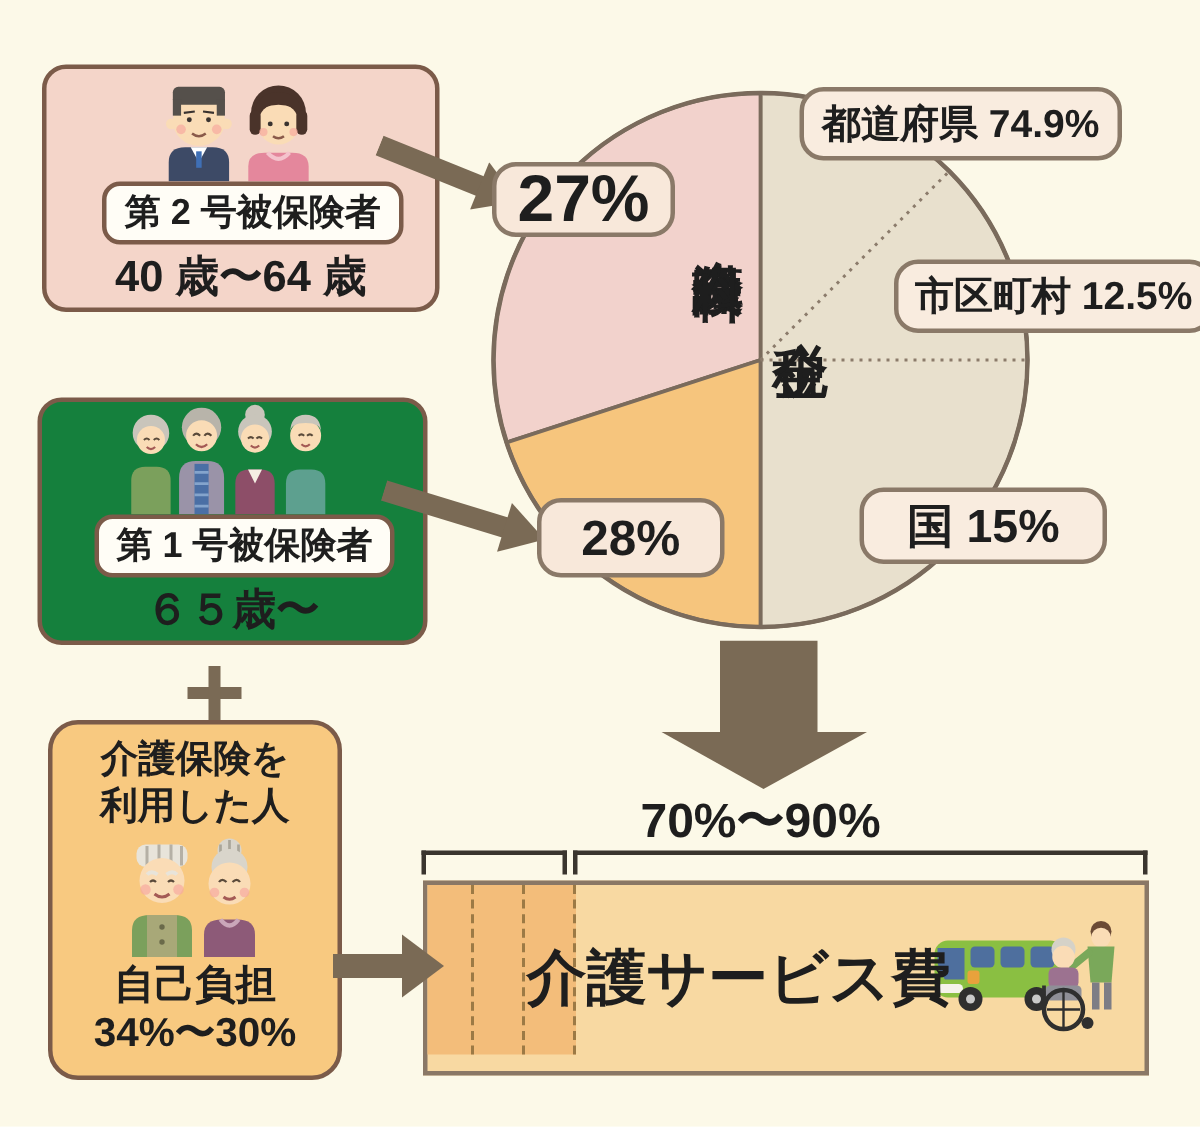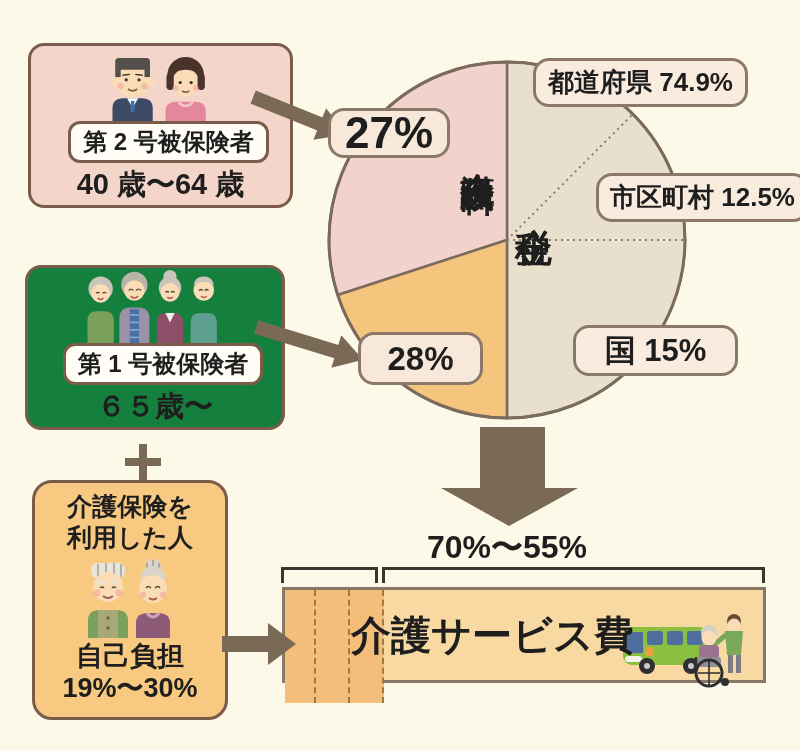--- a/index.html
+++ b/index.html
@@ -45,21 +45,21 @@
   #plus-icon .v{position:absolute;left:14px;top:0;width:8px;height:36px;background:#7a6a55;}
 
   
   #coverage-label{position:absolute;left:392px;top:526px;width:230px;text-align:center;
                   font-size:32px;font-weight:bold;z-index:2;}
   .bracket{position:absolute;top:567px;height:16px;box-sizing:border-box;
            border-top:3px solid #3a352e;border-left:3px solid #3a352e;border-right:3px solid #3a352e;}
   #bracket-left{left:281px;width:97px;}
   #bracket-right{left:382px;width:383px;}
 
-  #service-bar{position:absolute;left:282px;top:587px;width:484px;height:96px;box-sizing:border-box;
+  #service-bar{position:absolute;left:282px;top:587px;width:484px;height:130px;box-sizing:border-box;
                border:3px solid #8a7866;background:#f8d9a2;}
   .pay-seg{position:absolute;top:0;height:113px;background:#f3bd7a;box-sizing:border-box;
            border-right:2px dashed #9c7a45;}
   #seg-a{left:0;width:31px;}
   #seg-b{left:31px;width:34px;}
   #seg-c{left:65px;width:34px;}
   #service-label{position:absolute;left:66px;top:50%;transform:translateY(-50%);
                  font-size:40px;font-weight:bold;white-space:nowrap;z-index:2;}
   #bus-illustration{position:absolute;left:336px;top:13px;width:135px;height:88px;}
 </style>
@@ -167,21 +167,21 @@
       <circle cx="75" cy="20" r="12" fill="#d9d5cb"></circle>
       <circle cx="75" cy="31" r="14" fill="#fadcb6"></circle>
       <path d="M68,30 Q70,27 73,30 M77,30 Q80,27 82,30" stroke="#5a4a3a" stroke-width="1.5" fill="none"></path>
       <circle cx="65" cy="37" r="3.2" fill="#f6a9a0" opacity="0.7"></circle>
         <circle cx="85" cy="37" r="3.2" fill="#f6a9a0" opacity="0.7"></circle>
       <path d="M71,40 Q75,43 79,40" stroke="#a45a55" stroke-width="2" fill="none"></path>
       <path d="M58,80 L58,65 Q58,55 70,55 L80,55 Q92,55 92,65 L92,80 Z" fill="#8d5a78"></path>
       <path d="M69,55 Q75,63 81,55" stroke="#caa7ba" stroke-width="3" fill="none"></path>
     </svg>
     <div class="burden-line">自己負担</div>
-    <div class="burden-line">19%〜30%</div>
+    <div class="burden-line">34%〜30%</div>
   </div>
 
   <svg id="arrow1" class="arrow-svg" width="100" height="34" viewBox="0 0 100 34">
     <rect x="0" y="10" width="73" height="14" fill="#7a6a55"></rect>
     <polygon points="72,0 100,17 72,34" fill="#7a6a55"></polygon>
   </svg>
   <svg id="arrow2" class="arrow-svg" width="112" height="34" viewBox="0 0 112 34">
     <rect x="0" y="10" width="85" height="14" fill="#7a6a55"></rect>
     <polygon points="84,0 112,17 84,34" fill="#7a6a55"></polygon>
   </svg>
@@ -204,21 +204,21 @@
     </svg>
   <div id="premium-axis" class="v-label">介護保険料</div>
   <div id="tax-axis" class="v-label">税金</div>
 
   <div id="pill-27" class="label-pill">27%</div>
   <div id="pill-23" class="label-pill">28%</div>
   <div id="pill-pref" class="label-pill">都道府県 74.9%</div>
   <div id="pill-city" class="label-pill">市区町村 12.5%</div>
   <div id="pill-nation" class="label-pill">国 15%</div>
 
-  <div id="coverage-label">70%〜55%</div>
+  <div id="coverage-label">70%〜90%</div>
   <div id="bracket-left" class="bracket"></div>
   <div id="bracket-right" class="bracket"></div>
 
   <div id="service-bar">
     <div id="seg-a" class="pay-seg"></div>
     <div id="seg-b" class="pay-seg"></div>
     <div id="seg-c" class="pay-seg"></div>
     <div id="service-label">介護サービス費</div>
     <svg id="bus-illustration" viewBox="0 0 135 88">
 

